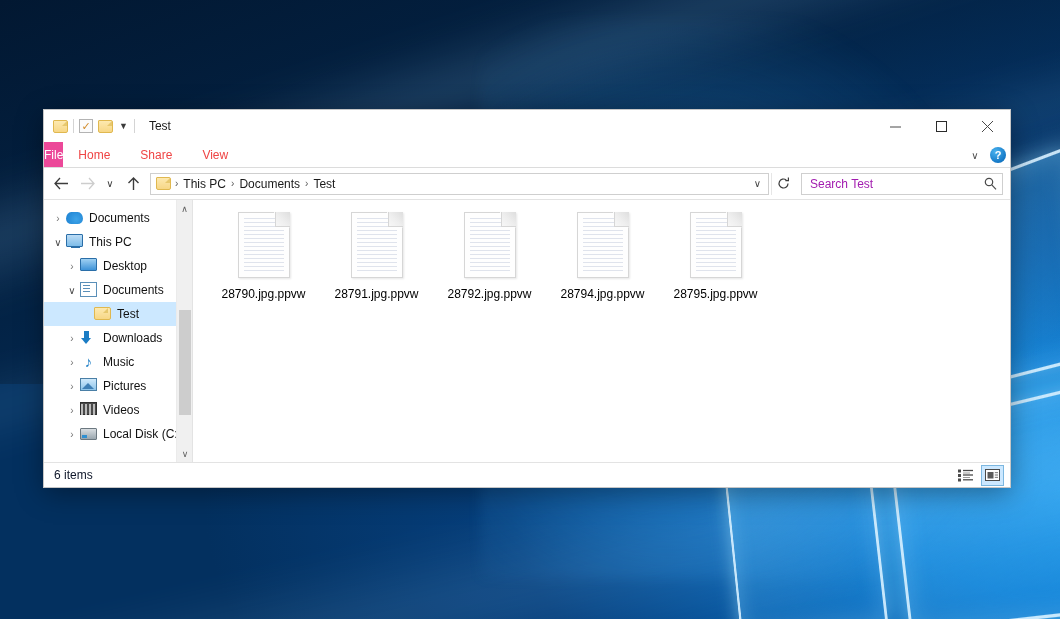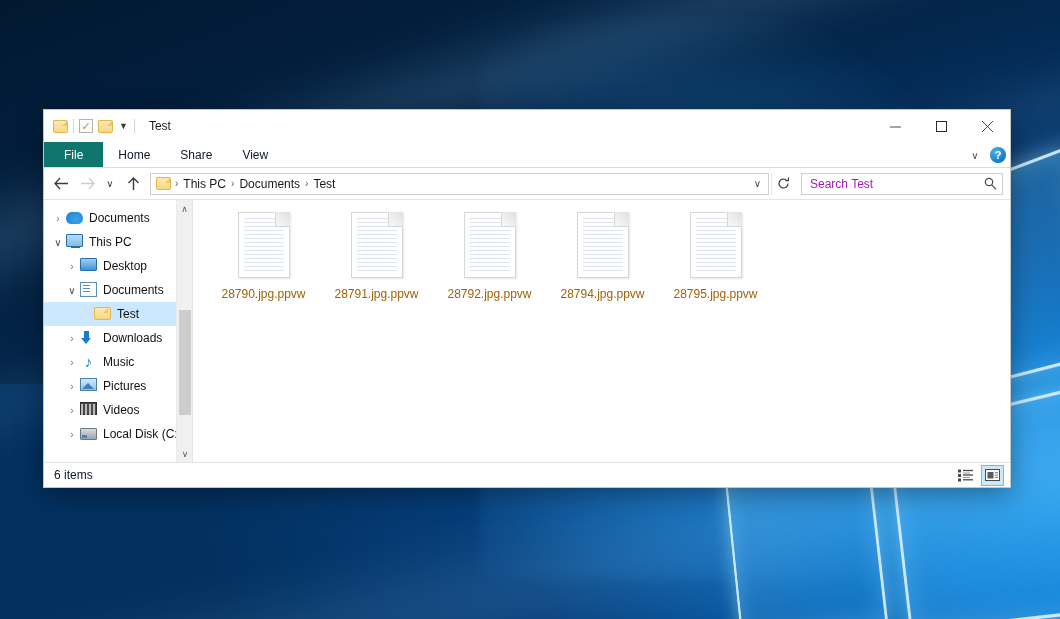--- a/index.html
+++ b/index.html
@@ -98,23 +98,23 @@
     color: #4a4a4a;
   }
   .wc svg { display: block; }
 
   
   .ribbon {
     height: 26px; display: flex; align-items: stretch; background: #fff;
     border-bottom: 1px solid #dcdcdc; position: relative; flex: 0 0 26px;
   }
   .tab {
-    display: flex; align-items: center; padding: 0 15px; font-size: 12px; color: #0f172a;
-  }
-  .tab.file { background: #0f766e; color: #fff; padding: 0 20px; }
+    display: flex; align-items: center; padding: 0 15px; font-size: 12px; color: #ef4444;
+  }
+  .tab.file { background: #ec4899; color: #fff; padding: 0 0; }
   .ribbon-right { position: absolute; right: 4px; top: 0; height: 26px; display: flex; align-items: center; gap: 7px; }
   .rb-caret { color: #4d4d4d; font-size: 10px; width: 16px; text-align: center; }
   .help-icon {
     width: 16px; height: 16px; border-radius: 50%;
     background: radial-gradient(circle at 35% 30%, #4ab3ef, #1579c7 70%, #0b5fa3);
     color: #fff; font-size: 11px; font-weight: bold; line-height: 16px; text-align: center;
   }
 
   
   .addressrow {
@@ -238,21 +238,21 @@
   .fileicon .fold {
     position: absolute; right: -1px; top: -1px; width: 15px; height: 15px;
     background: linear-gradient(225deg, #dedede 0%, #eeeeee 55%, #f7f7f7 100%);
     border-left: 1px solid #d6d6d6; border-bottom: 1px solid #d6d6d6;
   }
   .fileicon .foldmask {
     position: absolute; right: -1px; top: -1px; width: 16px; height: 16px;
     background: #fff;
     clip-path: polygon(0 0, 100% 0, 100% 100%);
   }
-  .filename { margin-top: 9px; font-size: 12px; color: #a16207; }
+  .filename { margin-top: 9px; font-size: 12px; color: #000000; }
 
   
   .statusbar {
     height: 25px; flex: 0 0 25px; border-top: 1px solid #e3e3e3;
     display: flex; align-items: center; padding: 0 6px 0 10px; background: #fff;
   }
   .status-text { font-size: 12px; color: #0f172a; }
   .viewbtns { margin-left: auto; display: flex; align-items: center; gap: 4px; }
   .viewbtn {
     width: 23px; height: 21px; display: flex; align-items: center; justify-content: center;

